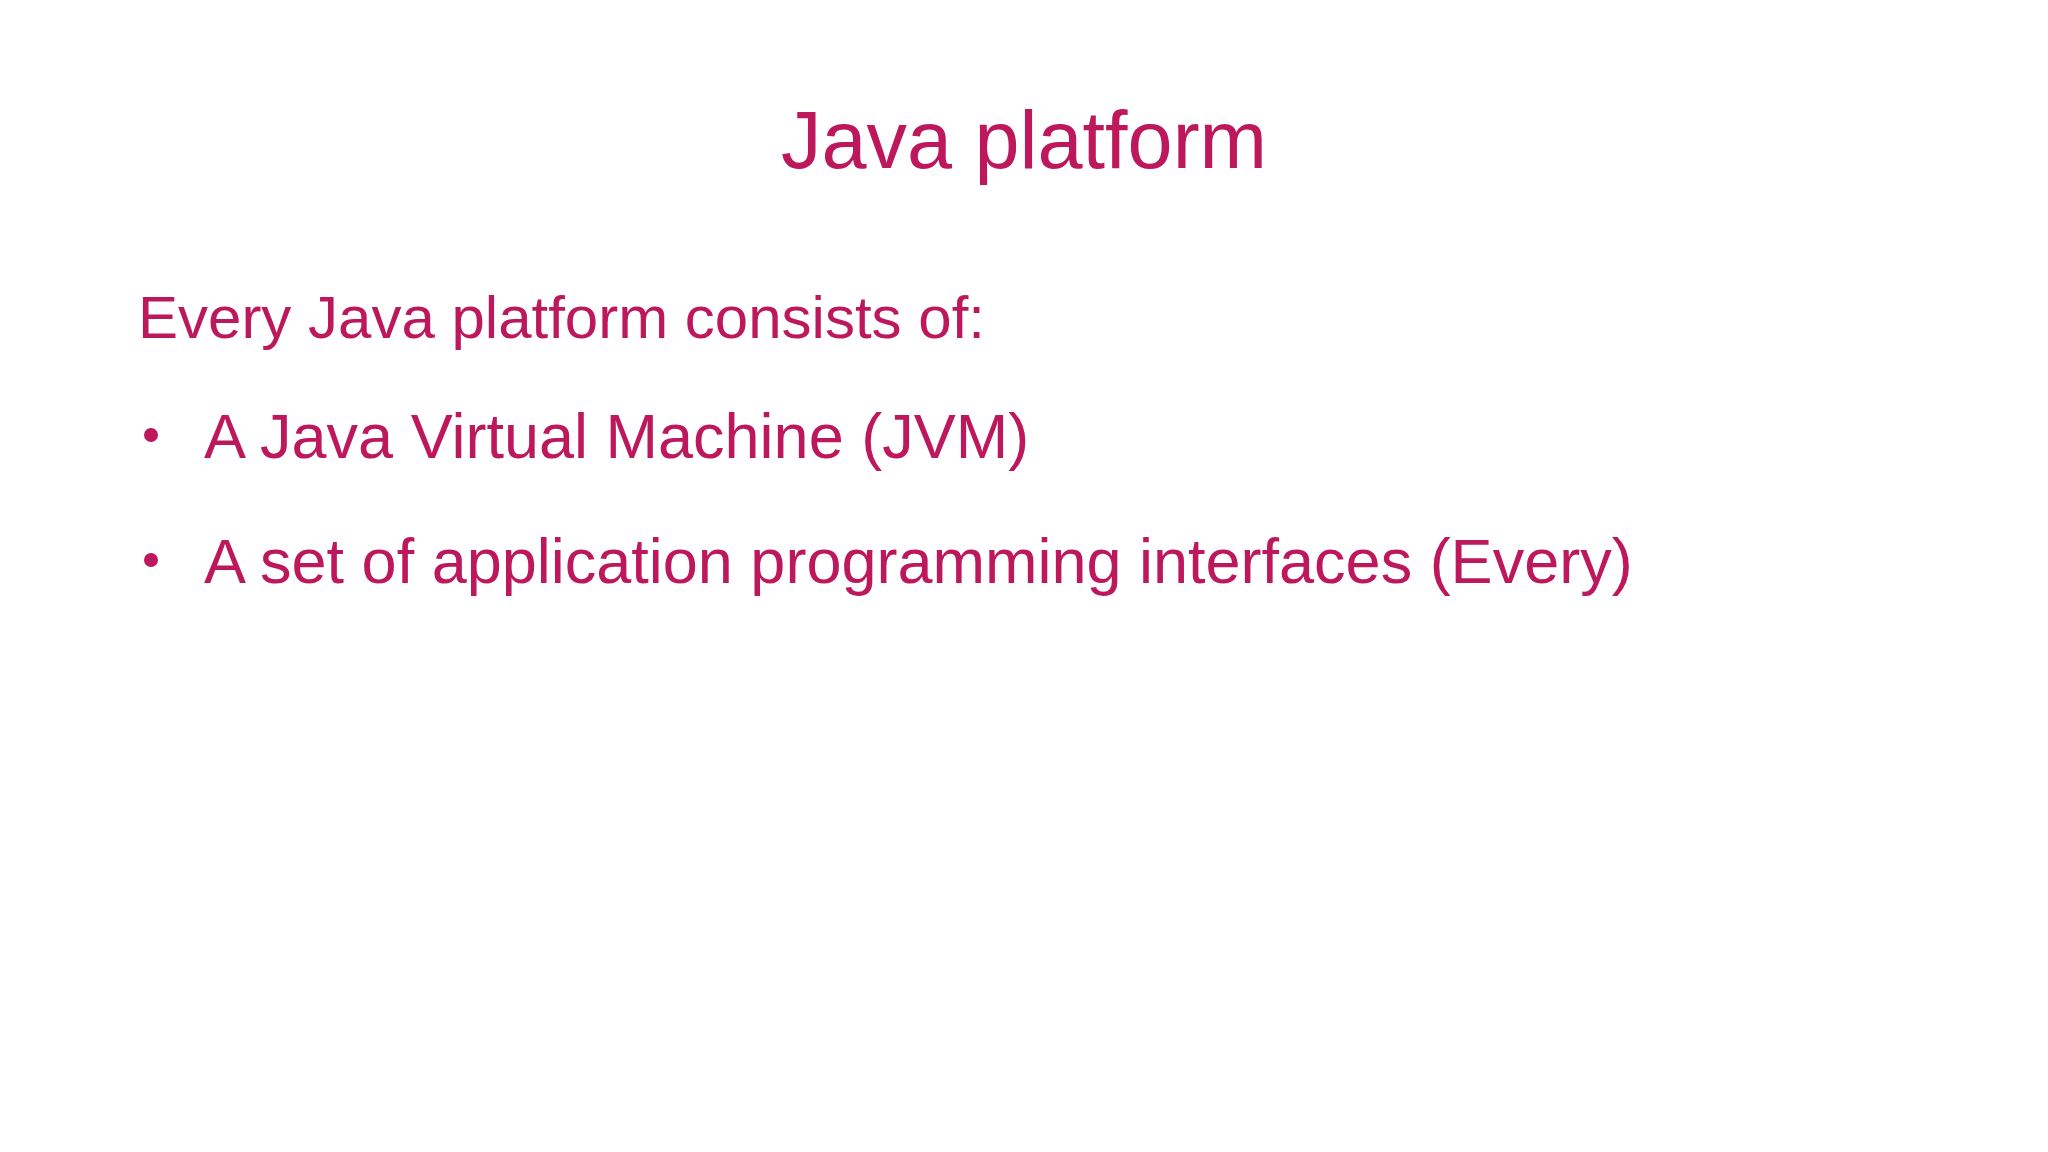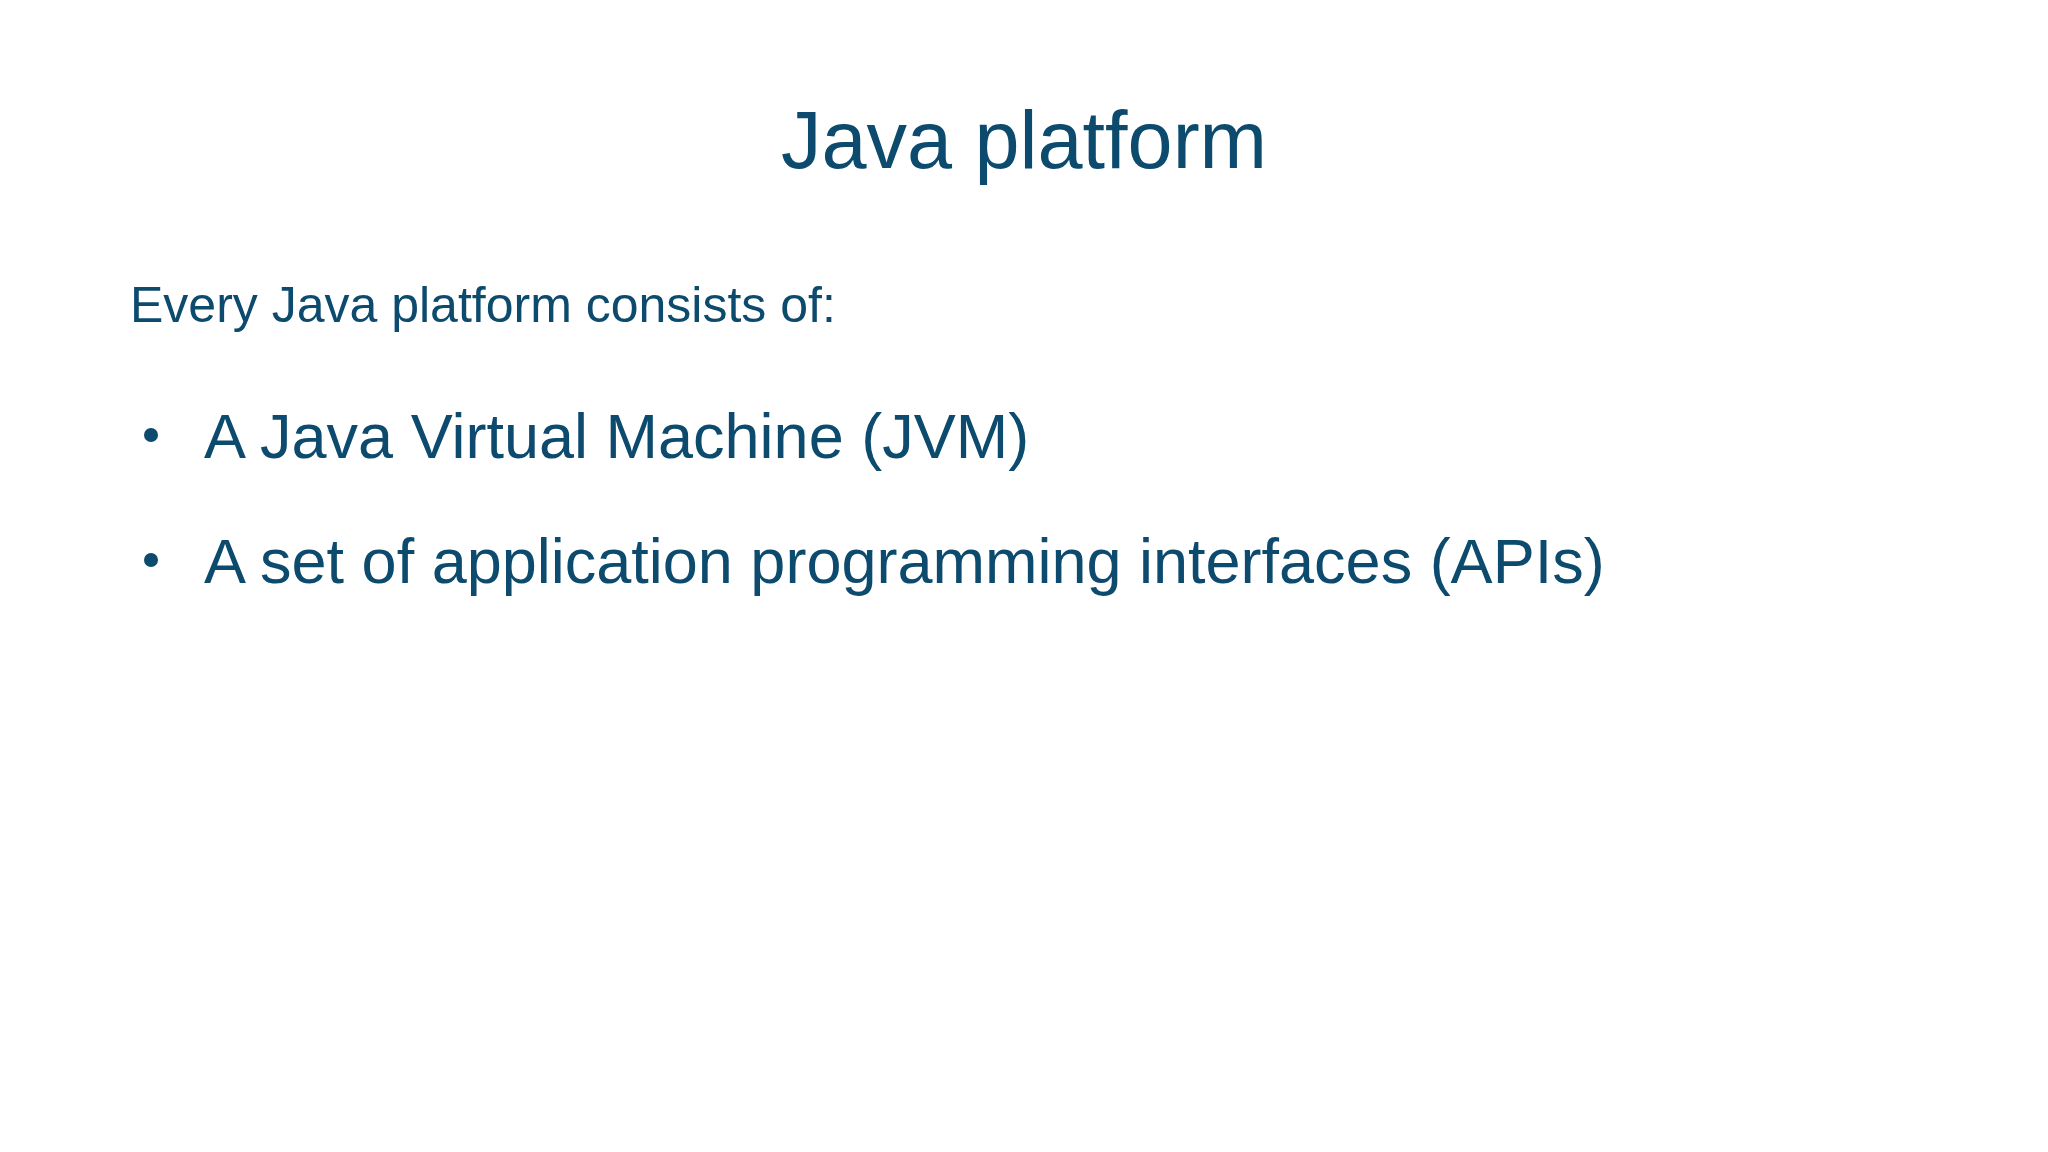--- a/index.html
+++ b/index.html
@@ -25,22 +25,22 @@
     text-align: center;
     font-size: 81px;
     font-weight: 400;
     line-height: 1;
     letter-spacing: 0;
   }
   .intro {
     position: absolute;
     left: 130px;
     top: 280px;
-    margin: 0;
-    font-size: 50px;
+    margin: 8px;
+    font-size: 60px;
     font-weight: 400;
     line-height: 1;
   }
   .bullet-list {
     list-style: none;
     margin: 0;
     padding: 0;
   }
   .bullet-item {
     position: absolute;
@@ -62,30 +62,30 @@
     background: currentColor;
   }
   .bullet-text {
     display: inline-block;
     margin-left: 65px;
   }
 </style>
 </head>
 <body>
 
-<div class="slide" style="background: rgb(255, 255, 255); color: #0c4a6e;">
+<div class="slide" style="background: rgb(255, 255, 255); color: #be185d;">
 
   <h1 class="slide-title">Java platform</h1>
 
   <p class="intro">Every Java platform consists of:</p>
 
   <ul class="bullet-list">
     <li class="bullet-item first">
       <span class="dot"></span>
       <span class="bullet-text">A Java Virtual Machine (JVM)</span>
     </li>
     <li class="bullet-item second">
       <span class="dot"></span>
-      <span class="bullet-text">A set of application programming interfaces (APIs)</span>
+      <span class="bullet-text">A set of application programming interfaces (Every)</span>
     </li>
   </ul>
 
 </div>
 
 </body></html>

